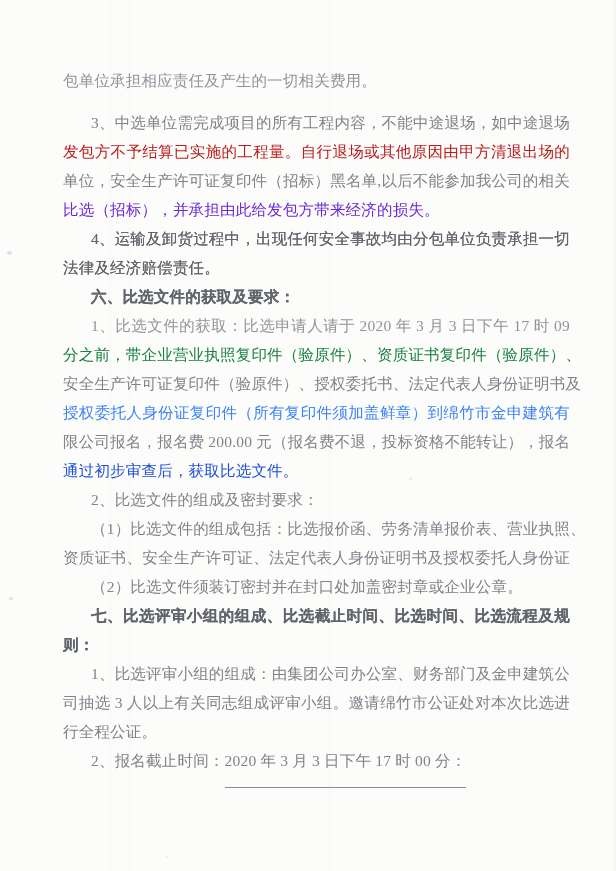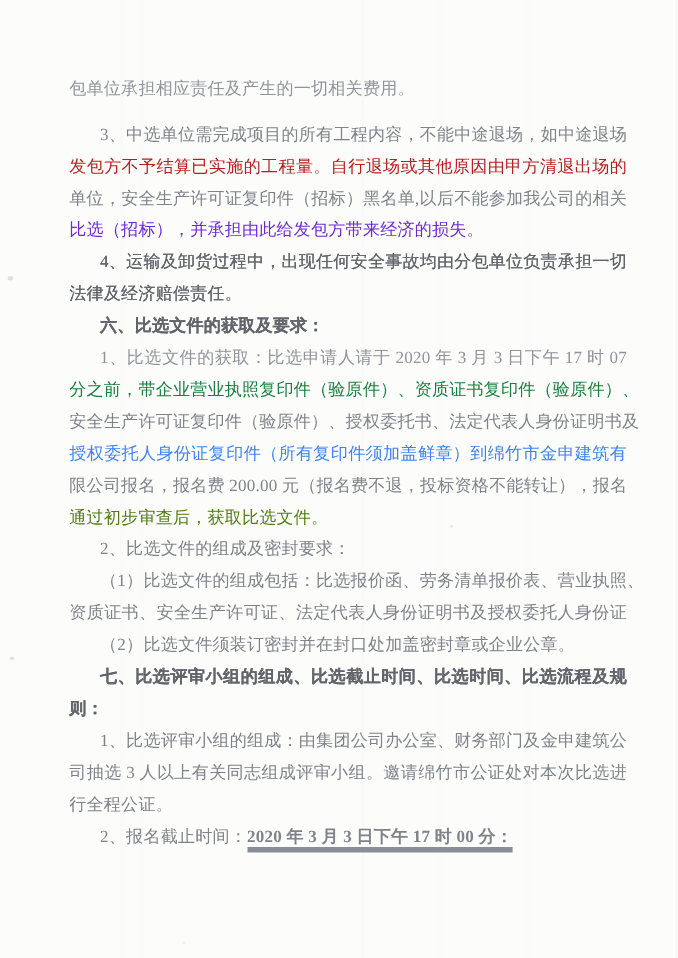--- a/index.html
+++ b/index.html
@@ -58,49 +58,48 @@
     letter-spacing: 0.2px;
   }
   .line.justify {
     text-align-last: justify;
     text-justify: inter-character;
   }
   .line.indent { text-indent: 28px; }
   .line.bold { font-weight: bold; }
   .line.heavy { text-shadow: 0 0 0.5px currentColor; }
   .underline {
-    border-bottom: 5px solid #14b8a6;
-    padding-bottom: 1px;
-    font-weight: bold;
+    border-bottom: 1px solid #14b8a6;
+    padding-bottom: 18px;
   }
 </style>
 </head>
 <body>
 
 <div class="page">
   <div class="streaks"></div>
   <div class="speck s1"></div>
   <div class="speck s2"></div>
   <div class="speck s3"></div>
   <div class="speck s4"></div>
   <div class="doc">
       <div class="line" style="color: rgb(144, 147, 154);"><span>包单位承担相应责任及产生的一切相关费用。</span></div>
       <div class="line indent justify" style="color: rgb(126, 130, 137); margin-top: 13px;"><span>3、中选单位需完成项目的所有工程内容，不能中途退场，如中途退场</span></div>
       <div class="line justify" style="color: #b91c1c;"><span>发包方不予结算已实施的工程量。自行退场或其他原因由甲方清退出场的</span></div>
       <div class="line justify" style="color: rgb(126, 130, 137);"><span>单位，安全生产许可证复印件（招标）黑名单,以后不能参加我公司的相关</span></div>
       <div class="line" style="color: #6d28d9;"><span>比选（招标），并承担由此给发包方带来经济的损失。</span></div>
       <div class="line indent heavy" style="color: rgb(98, 102, 108);"><span>4、运输及卸货过程中，出现任何安全事故均由分包单位负责承担一切</span></div>
       <div class="line heavy" style="color: rgb(98, 102, 108);"><span>法律及经济赔偿责任。</span></div>
       <div class="line indent bold heavy" style="color: rgb(98, 102, 108);"><span>六、比选文件的获取及要求：</span></div>
-      <div class="line indent justify" style="color: rgb(144, 147, 154);"><span>1、比选文件的获取：比选申请人请于 2020 年 3 月 3 日下午 17 时 07</span></div>
+      <div class="line indent justify" style="color: rgb(144, 147, 154);"><span>1、比选文件的获取：比选申请人请于 2020 年 3 月 3 日下午 17 时 09</span></div>
       <div class="line justify" style="color: #15803d;"><span>分之前，带企业营业执照复印件（验原件）、资质证书复印件（验原件）、</span></div>
       <div class="line justify" style="color: rgb(126, 130, 137);"><span>安全生产许可证复印件（验原件）、授权委托书、法定代表人身份证明书及</span></div>
       <div class="line justify" style="color: #3b82f6;"><span>授权委托人身份证复印件（所有复印件须加盖鲜章）到绵竹市金申建筑有</span></div>
       <div class="line justify" style="color: rgb(126, 130, 137);"><span>限公司报名，报名费 200.00 元（报名费不退，投标资格不能转让），报名</span></div>
-      <div class="line" style="color: #4d7c0f;"><span>通过初步审查后，获取比选文件。</span></div>
+      <div class="line" style="color: #1d4ed8;"><span>通过初步审查后，获取比选文件。</span></div>
       <div class="line indent" style="color: rgb(126, 130, 137);"><span>2、比选文件的组成及密封要求：</span></div>
       <div class="line indent justify" style="color: rgb(126, 130, 137);"><span>（1）比选文件的组成包括：比选报价函、劳务清单报价表、营业执照、</span></div>
       <div class="line justify" style="color: rgb(126, 130, 137);"><span>资质证书、安全生产许可证、法定代表人身份证明书及授权委托人身份证</span></div>
       <div class="line indent" style="color: rgb(126, 130, 137);"><span>（2）比选文件须装订密封并在封口处加盖密封章或企业公章。</span></div>
       <div class="line indent justify bold heavy" style="color: rgb(98, 102, 108);"><span>七、比选评审小组的组成、比选截止时间、比选时间、比选流程及规</span></div>
       <div class="line bold heavy" style="color: rgb(98, 102, 108);"><span>则：</span></div>
       <div class="line indent justify" style="color: rgb(126, 130, 137);"><span>1、比选评审小组的组成：由集团公司办公室、财务部门及金申建筑公</span></div>
       <div class="line justify" style="color: rgb(126, 130, 137);"><span>司抽选 3 人以上有关同志组成评审小组。邀请绵竹市公证处对本次比选进</span></div>
       <div class="line" style="color: rgb(126, 130, 137);"><span>行全程公证。</span></div>
       <div class="line indent" style="color: rgb(126, 130, 137);"><span>2、报名截止时间：</span><span class="underline" style="border-bottom-color: rgb(138, 142, 148);">2020 年 3 月 3 日下午 17 时 00 分：</span></div>

